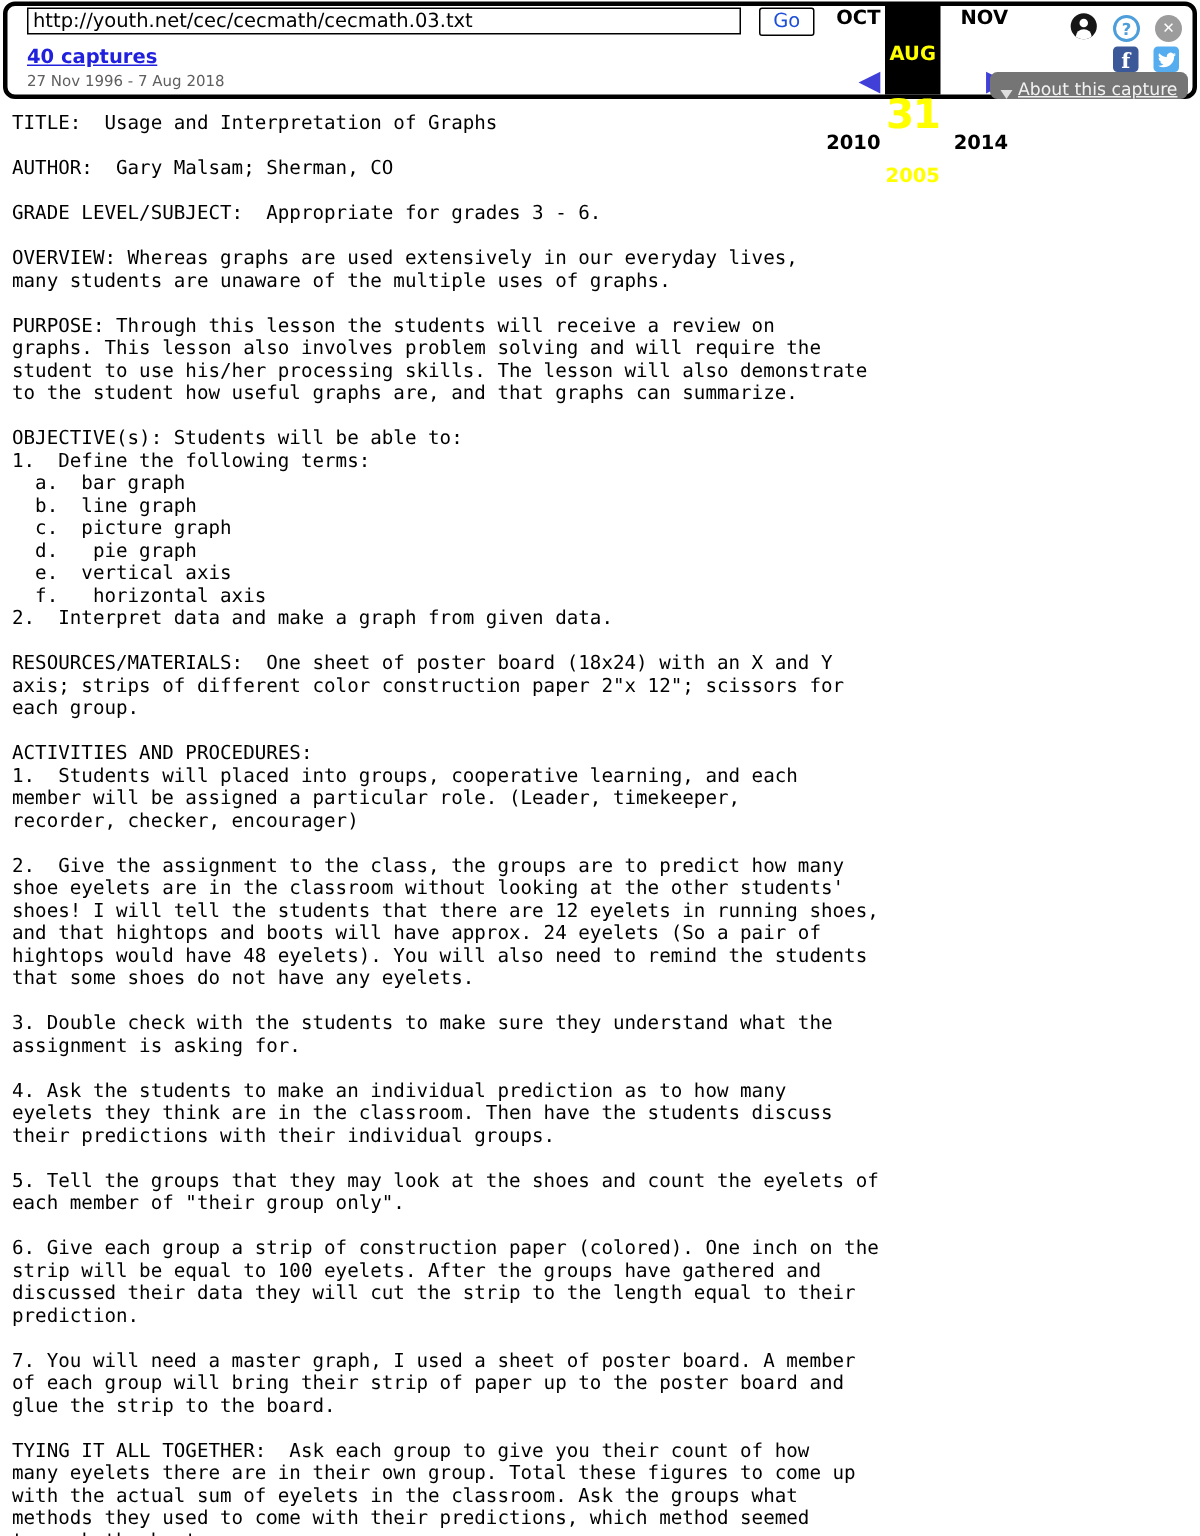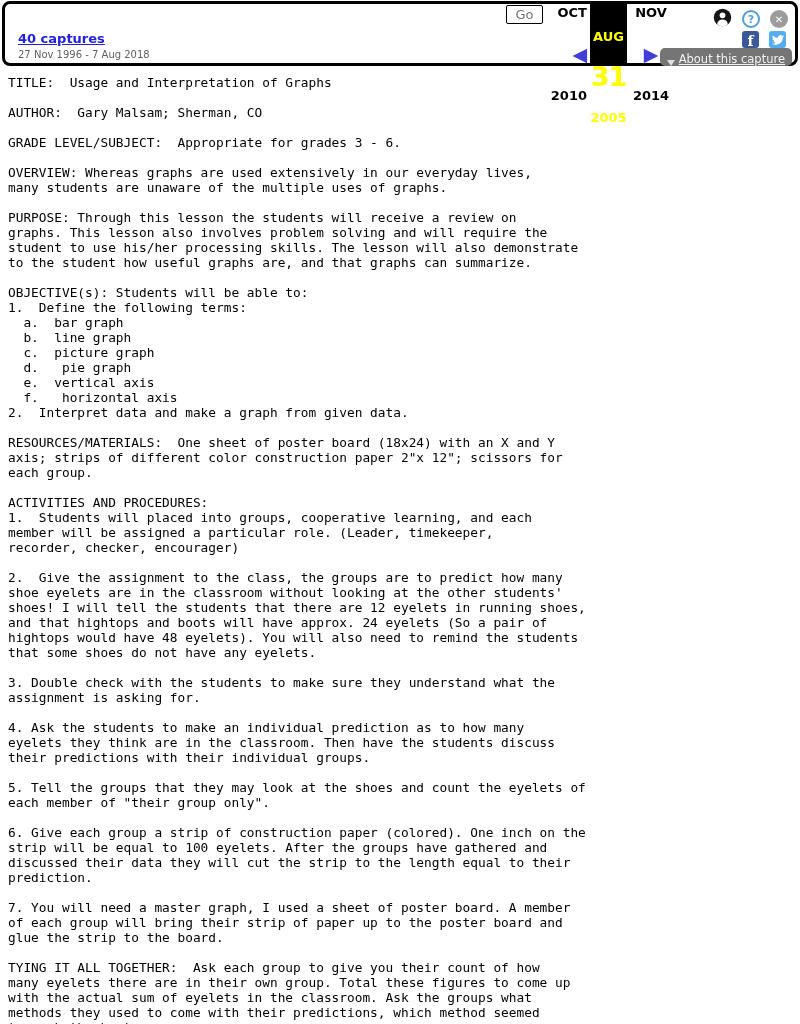--- a/index.html
+++ b/index.html
@@ -20,38 +20,38 @@
     width: 476px; height: 18px;
     border: 1px solid #000; border-radius: 0;
     font: 13px "DejaVu Sans", sans-serif;
     padding: 0 3px; color: #000; background: #fff;
   }
   .wb-go-btn {
     position: absolute; left: 501px; top: 1px;
     width: 37px; height: 19px;
     border: 1px solid #000; border-radius: 2px;
     background: #fff; font: 13px "DejaVu Sans", sans-serif;
-    color: #737373; cursor: pointer; line-height: 16px;
+    color: #1d4ed8; cursor: pointer; line-height: 16px;
   }
   .wb-captures {
     position: absolute; left: 13px; top: 27px;
     font: bold 13px "DejaVu Sans", sans-serif;
     color: #2020DD; text-decoration: underline; cursor: pointer;
   }
   .wb-daterange {
     position: absolute; left: 13px; top: 45px;
     font: 10px "DejaVu Sans", sans-serif; color: #5F5F5F;
   }
 
   
   .wb-nav { position: absolute; left: 540px; top: 0; height: 59px; display: flex; }
   .wb-nav-col { display: flex; flex-direction: column; align-items: center; gap: 20px; }
   .wb-nav-prev, .wb-nav-next { width: 45px; cursor: pointer; }
   .wb-nav-prev { align-items: flex-end; padding-right: 3px; }
-  .wb-nav-next { align-items: center; padding-left: 3px; }
+  .wb-nav-next { align-items: flex-end; padding-left: 3px; }
   .wb-nav-cur { width: 37px; background: #000; color: #FFFF00; height: 59px; }
   .wb-month { font: bold 13px "DejaVu Sans", sans-serif; height: 16px; line-height: 17px; color: #000; }
   .wb-nav-cur .wb-month { color: #FFFF00; margin-top: 24px; }
   .wb-arrow { font-size: 19px; line-height: 28px; height: 28px; color: #4040D8; user-select: none; }
   .wb-day { font: bold 27px "DejaVu Sans", sans-serif; height: 28px; line-height: 26px; letter-spacing: -1px; }
   .wb-year { font: bold 13px "DejaVu Sans", sans-serif; height: 15px; line-height: 15px; color: #000; }
   .wb-nav-cur .wb-year { color: #FFFF00; }
 
   
   .wb-icon { position: absolute; display: flex; align-items: center; justify-content: center; cursor: pointer; }
@@ -99,20 +99,21 @@
     margin: 0; padding: 9px 0 0 8px;
     font: 12.8px/15px "DejaVu Sans Mono", monospace;
     color: #000; white-space: pre;
   }
 </style>
 </head>
 <body>
 
 <div class="wb-toolbar">
 
+  <input class="wb-url-input" type="text" value="http://youth.net/cec/cecmath/cecmath.03.txt" style="">
 
   <button class="wb-go-btn">Go</button>
 
   <a class="wb-captures">40 captures</a>
 
   <div class="wb-daterange">27 Nov 1996 - 7 Aug 2018</div>
 
   <div class="wb-nav">
     <div class="wb-nav-col wb-nav-prev">
       <div class="wb-month">OCT</div>

